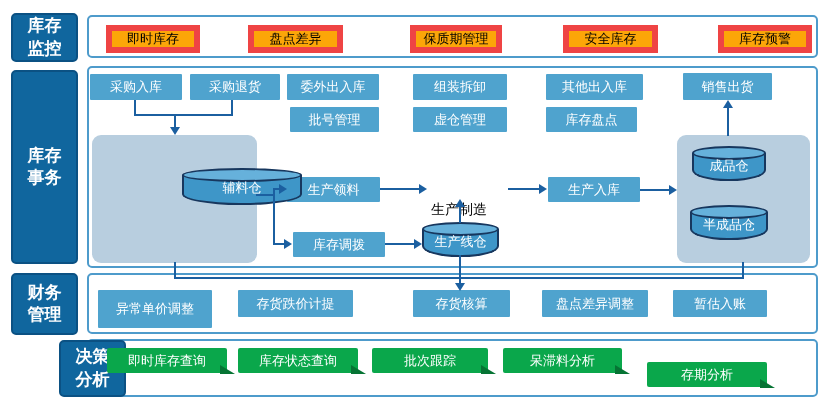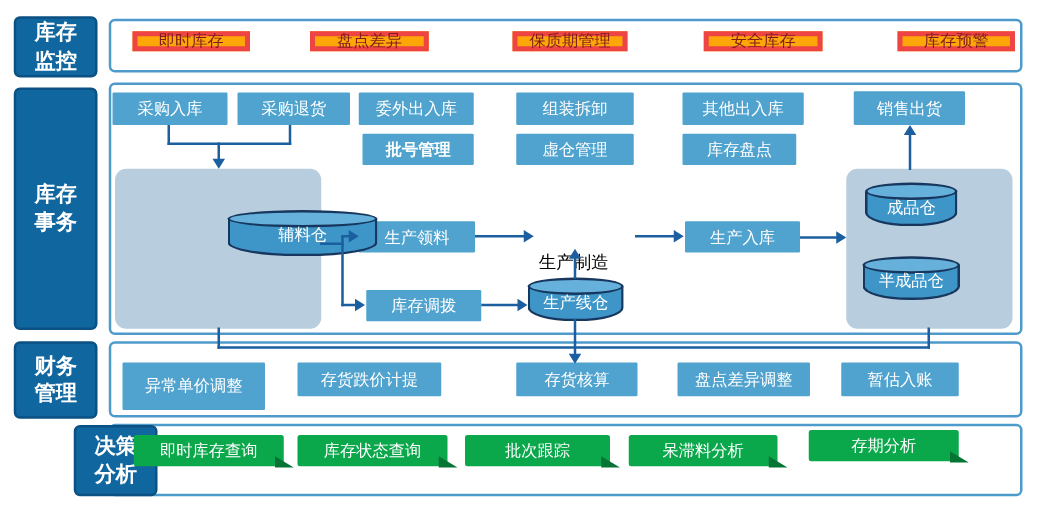--- a/index.html
+++ b/index.html
@@ -12,21 +12,21 @@
   .side-box span{display:block;width:38px;color:#fff;font-size:17px;font-weight:bold;
     line-height:1.3;text-align:center;word-break:break-all;}
 
   
   .frame{position:absolute;left:87px;width:731px;background:#fff;border:2px solid #4E9BCB;
     border-radius:5px;box-sizing:border-box;z-index:1;}
 
   
   .btn{position:absolute;box-sizing:border-box;display:flex;align-items:center;justify-content:center;
     font-size:13px;z-index:3;white-space:nowrap;}
-  .btn.orange{background:#FCA608;border:4px solid #ef4444;color:#7f1d1d;height:16px;}
+  .btn.orange{background:#FCA608;border:6px solid #ef4444;color:#000000;height:28px;}
   .btn.blue{background:#4FA3CE;color:#fff;height:26px;border-radius:1px;}
   .btn.green{background:#0AA74B;color:#fff;height:25px;border-radius:2px;}
   .btn.green::after{content:"";position:absolute;right:-8px;bottom:-1px;width:0;height:0;
     border-bottom:9px solid #067434;border-right:15px solid transparent;z-index:-1;}
 
   
   .panel{position:absolute;background:#B8CEDF;border-radius:9px;z-index:2;}
 
   
   .cyl{position:absolute;z-index:4;}
@@ -76,21 +76,21 @@
   <div class="btn orange" style="left:563px;top:25px;width:95px;">安全库存</div>
   <div class="btn orange" style="left:718px;top:25px;width:94px;">库存预警</div>
 
   <div class="btn blue" style="left:90px;top:74px;width:92px;">采购入库</div>
   <div class="btn blue" style="left:190px;top:74px;width:90px;">采购退货</div>
   <div class="btn blue" style="left:287px;top:74px;width:92px;">委外出入库</div>
   <div class="btn blue" style="left:413px;top:74px;width:94px;">组装拆卸</div>
   <div class="btn blue" style="left:546px;top:74px;width:97px;">其他出入库</div>
   <div class="btn blue" style="left:683px;top:73px;width:89px;height:27px;">销售出货</div>
 
-  <div class="btn blue" style="left:290px;top:107px;width:89px;height:25px;font-weight:bold;">批号管理</div>
+  <div class="btn blue" style="left:290px;top:107px;width:89px;height:25px;">批号管理</div>
   <div class="btn blue" style="left:413px;top:107px;width:94px;height:25px;">虚仓管理</div>
   <div class="btn blue" style="left:546px;top:107px;width:91px;height:25px;">库存盘点</div>
 
   <div class="panel" style="left:92px;top:135px;width:165px;height:128px;"></div>
   <div class="panel" style="left:677px;top:135px;width:133px;height:128px;"></div>
 
   <div class="cyl" style="left:182px;top:168px;width:75px;height:37px;padding-left:45px;">
     <span class="body"></span>
     <span class="cap"></span>
     <span class="lbl">辅料仓</span>
@@ -119,21 +119,21 @@
   <div class="btn blue" style="left:98px;top:290px;width:114px;height:38px;">异常单价调整</div>
   <div class="btn blue" style="left:238px;top:290px;width:115px;height:27px;">存货跌价计提</div>
   <div class="btn blue" style="left:413px;top:290px;width:97px;height:27px;">存货核算</div>
   <div class="btn blue" style="left:542px;top:290px;width:106px;height:27px;">盘点差异调整</div>
   <div class="btn blue" style="left:673px;top:290px;width:94px;height:27px;">暂估入账</div>
 
   <div class="btn green" style="left:107px;top:348px;width:120px;">即时库存查询</div>
   <div class="btn green" style="left:238px;top:348px;width:120px;">库存状态查询</div>
   <div class="btn green" style="left:372px;top:348px;width:116px;">批次跟踪</div>
   <div class="btn green" style="left:503px;top:348px;width:119px;">呆滞料分析</div>
-  <div class="btn green" style="left:647px;top:344px;width:120px;">存期分析</div>
+  <div class="btn green" style="left:647px;top:362px;width:120px;">存期分析</div>
 
   <div class="vline" style="left:134px;top:100px;height:16px;"></div>
   <div class="vline" style="left:231px;top:100px;height:16px;"></div>
   <div class="hline" style="left:134px;top:114px;width:99px;"></div>
   <div class="vline" style="left:174px;top:114px;height:14px;"></div>
   <div class="ah d" style="left:170px;top:127px;"></div>
 
   <div class="hline" style="left:256px;top:194px;width:19px;"></div>
   <div class="vline" style="left:273px;top:188px;height:57px;"></div>
   <div class="hline" style="left:273px;top:188px;width:7px;"></div>

